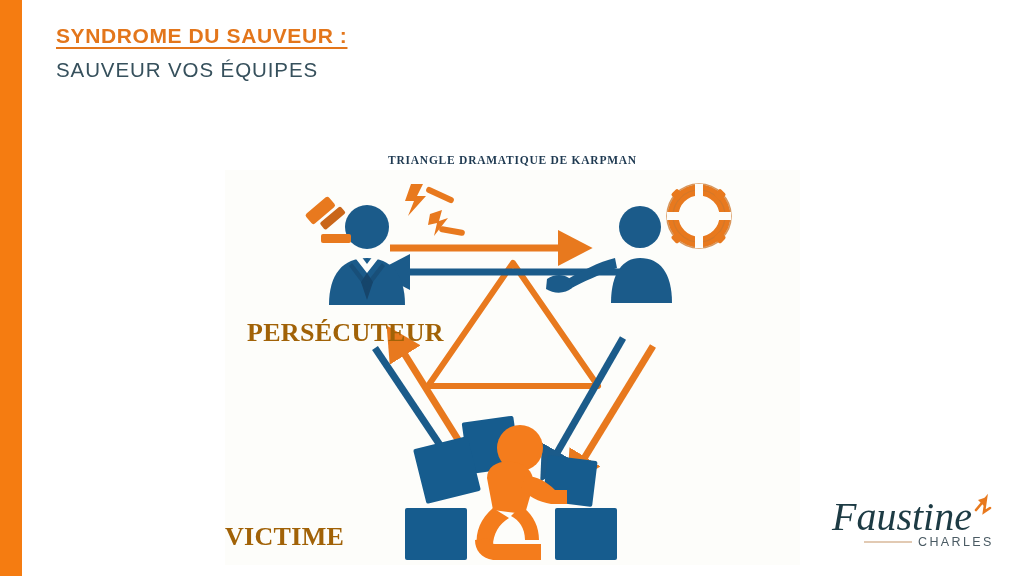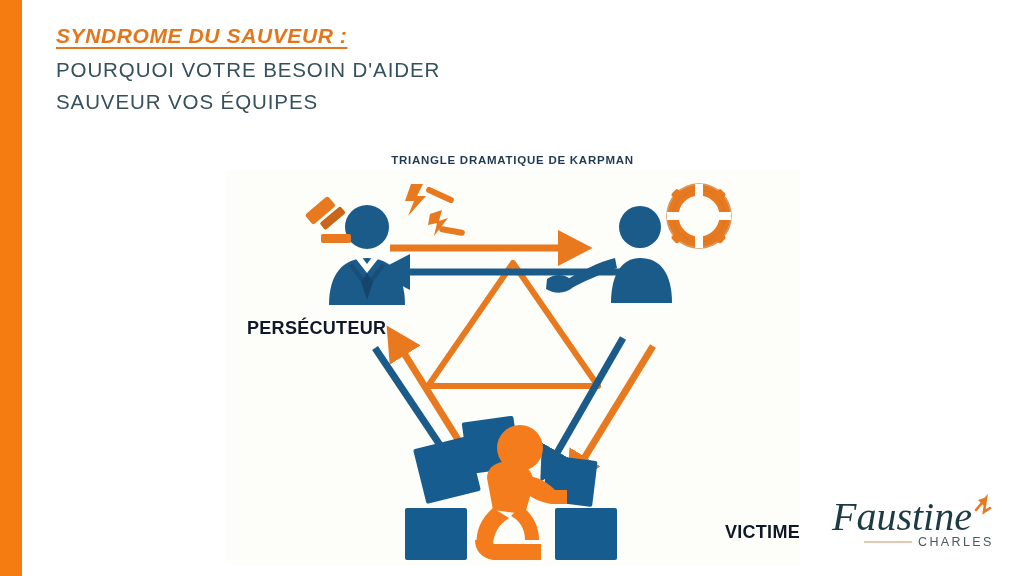--- a/index.html
+++ b/index.html
@@ -23,72 +23,71 @@
     position:absolute;left:56px;top:24px;width:620px;
   }
   .title-main{
     font-size:21px;font-weight:bold;letter-spacing:.6px;
     color:#E3761B;
     text-decoration:underline;
     text-underline-offset:4px;
     text-decoration-thickness:2px;
     margin:0 0 7px 0;
     line-height:1.1;
-    font-style:italic;
   }
   .title-sub{
     font-size:20.5px;font-weight:normal;letter-spacing:.9px;
     color:#36505C;
     line-height:1.55;
     margin:0;
   }
   .title-sub span{display:block;}
 
   
   .panel{
     position:absolute;left:225px;top:170px;width:575px;height:395px;
     background:#FDFDFA;
+    font-family:Liberation Serif, serif;
   }
   .panel-title{
     position:absolute;left:0;top:-16px;width:575px;
     text-align:center;
     font-size:11.5px;font-weight:bold;letter-spacing:.75px;
     color:#1F3A52;
   }
 
   .diagram-svg{position:absolute;left:0;top:0;}
 
   
   .role-label{
     position:absolute;
-    font-size:18px;font-weight:bold;letter-spacing:.3px;
-    color:#0f172a;
+    font-size:26px;font-weight:bold;letter-spacing:.3px;
+    color:#a16207;
     white-space:nowrap;
   }
   .lbl-pers{left:22px;top:148px;}
   .lbl-sauv{left:411px;top:148px;}
-  .lbl-vict{left:0;top:352px;width:575px;text-align:right;}
+  .lbl-vict{left:0;top:352px;width:575px;text-align:left;}
 
   
   .logo{
     position:absolute;right:28px;bottom:14px;
     width:170px;height:78px;
   }
 </style>
 </head>
 <body>
 
 <div id="slide">
 
   <div class="accent-bar"></div>
 
   <div class="heading">
     <div class="title-main">SYNDROME DU SAUVEUR :</div>
     <div class="title-sub">
-      <span>POURQUOI VOTRE BESOIN D'AIDER</span>
       <span>SAUVEUR VOS ÉQUIPES</span>
     </div>
   </div>
 
   <div class="panel">
 
     <div class="panel-title">TRIANGLE DRAMATIQUE DE KARPMAN</div>
 
     <svg class="diagram-svg" width="575" height="395" viewBox="0 0 575 395">
 

